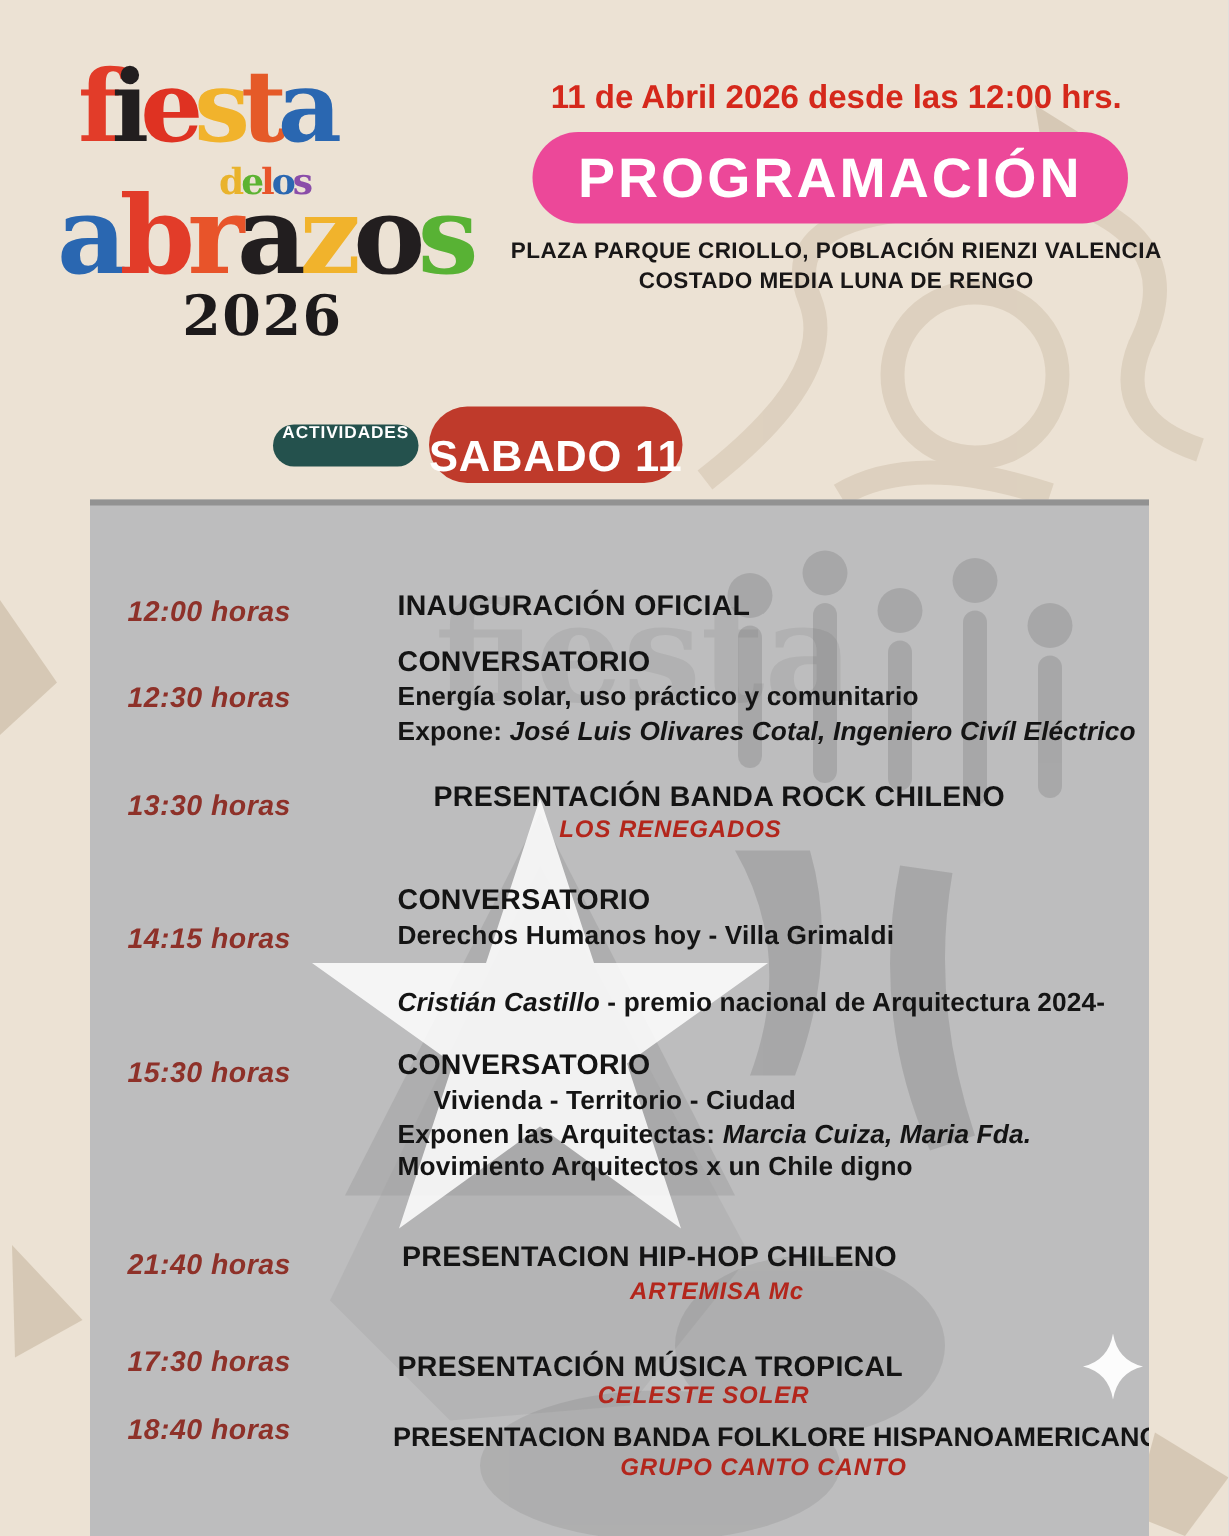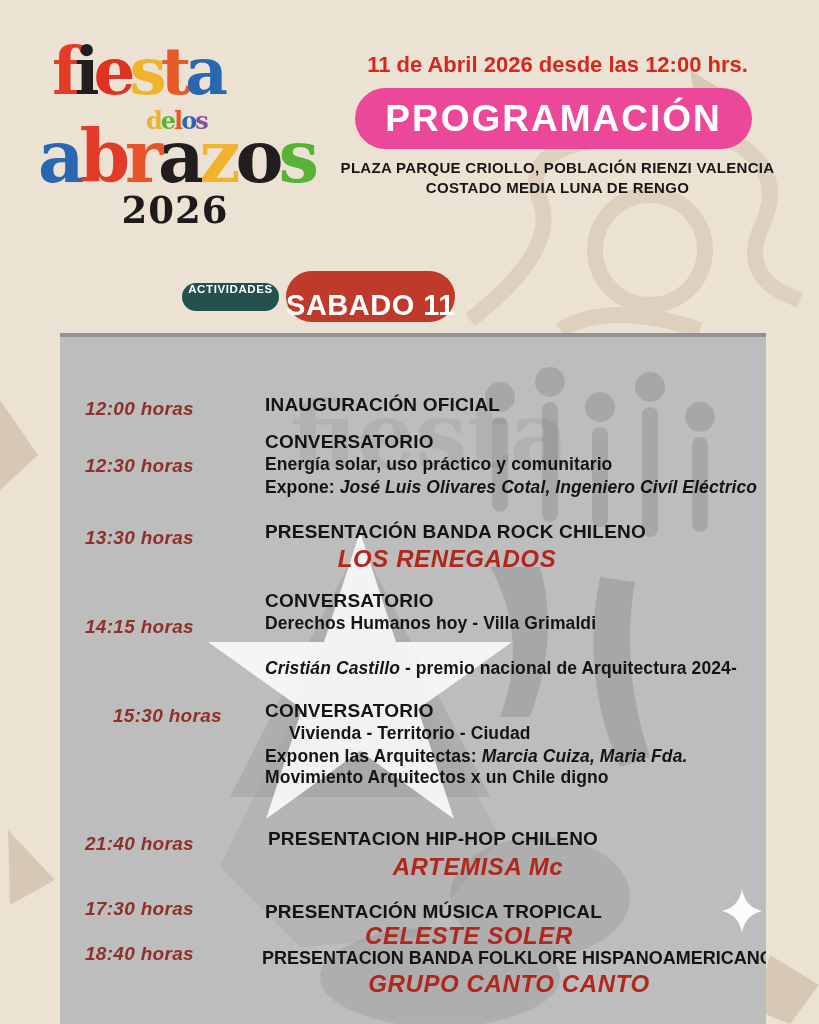--- a/index.html
+++ b/index.html
@@ -31,27 +31,27 @@
   .badge-day span{color:#fff;font-size:29px;font-weight:bold;letter-spacing:0.5px;}
 
   
   .panel{position:absolute;left:60px;top:333px;width:706px;height:691px;background:#bdbdbe;border-top:4px solid #929292;overflow:hidden;}
   .panel-deco{position:absolute;inset:0;pointer-events:none;}
 
   .time{position:absolute;left:25px;font-style:italic;font-weight:bold;font-size:19px;color:#8e3129;letter-spacing:0.3px;white-space:nowrap;}
   .title{position:absolute;left:205px;font-weight:bold;font-size:19px;color:#141414;white-space:nowrap;letter-spacing:0.2px;}
   .body-line{position:absolute;left:205px;font-weight:bold;font-size:17.5px;color:#141414;white-space:nowrap;letter-spacing:0.1px;}
   .body-line .it{font-style:italic;}
-  .band{position:absolute;left:205px;text-align:center;font-weight:bold;font-style:italic;font-size:24px;color:#b3261c;letter-spacing:0.6px;white-space:nowrap;}
+  .band{position:absolute;left:205px;text-align:center;font-weight:bold;font-style:italic;font-size:16px;color:#b3261c;letter-spacing:0.6px;white-space:nowrap;}
   .title-long{font-size:18px;letter-spacing:0;}
 
   
   .t0{top:61px;}  .c0-title{top:57px;}
   .c1-title{top:94px;} .t1{top:118px;} .c1-l1{top:117px;} .c1-l2{top:140px;}
-  .t2{top:190px;} .c2-title{top:184px;} .c2-band{top:208px;width:364px;}
+  .t2{top:190px;} .c2-title{top:184px;margin-left:24px;} .c2-band{top:208px;width:364px;}
   .c3-title{top:253px;} .t3{top:279px;} .c3-l1{top:276px;} .c3-l2{top:299px;} .c3-l3{top:321px;}
   .c4-title{top:363px;} .t4{top:368px;} .c4-l1{top:386px;margin-left:24px;} .c4-l2{top:409px;} .c4-l3{top:430px;}
   .t5{top:496px;} .c5-title{top:491px;left:208px;} .c5-band{top:516px;width:426px;}
   .t6{top:561px;} .c6-title{top:564px;} .c6-band{top:585px;width:408px;}
   .t7{top:606px;} .c7-title{top:611px;left:202px;} .c7-band{top:633px;width:488px;}
 </style>
 </head>
 <body>
 
 <div id="poster">
@@ -135,21 +135,21 @@
     <div class="time t2" style="color: rgb(142, 49, 41);">13:30 horas</div>
     <div class="title c2-title">PRESENTACIÓN BANDA ROCK CHILENO</div>
     <div class="band c2-band" style="color: rgb(179, 38, 28);">LOS RENEGADOS</div>
 
     <div class="title c3-title">CONVERSATORIO</div>
     <div class="time t3" style="color: rgb(142, 49, 41);">14:15 horas</div>
     <div class="body-line c3-l1">Derechos Humanos hoy - Villa Grimaldi</div>
     <div class="body-line c3-l3"><span class="it">Cristián Castillo </span><span>- premio nacional de Arquitectura 2024-</span></div>
 
     <div class="title c4-title">CONVERSATORIO</div>
-    <div class="time t4" style="color: rgb(142, 49, 41); margin-left: 28px;">15:30 horas</div>
+    <div class="time t4" style="color: rgb(142, 49, 41);">15:30 horas</div>
     <div class="body-line c4-l1">Vivienda - Territorio - Ciudad</div>
     <div class="body-line c4-l2"><span>Exponen las Arquitectas: </span><span class="it">Marcia Cuiza, Maria Fda.</span></div>
     <div class="body-line c4-l3">Movimiento Arquitectos x un Chile digno</div>
 
     <div class="time t5" style="color: rgb(142, 49, 41);">21:40 horas</div>
     <div class="title c5-title">PRESENTACION HIP-HOP CHILENO</div>
     <div class="band c5-band" style="color: rgb(179, 38, 28);">ARTEMISA Mc</div>
 
     <div class="time t6" style="color: rgb(142, 49, 41);">17:30 horas</div>
     <div class="title c6-title">PRESENTACIÓN MÚSICA TROPICAL</div>

